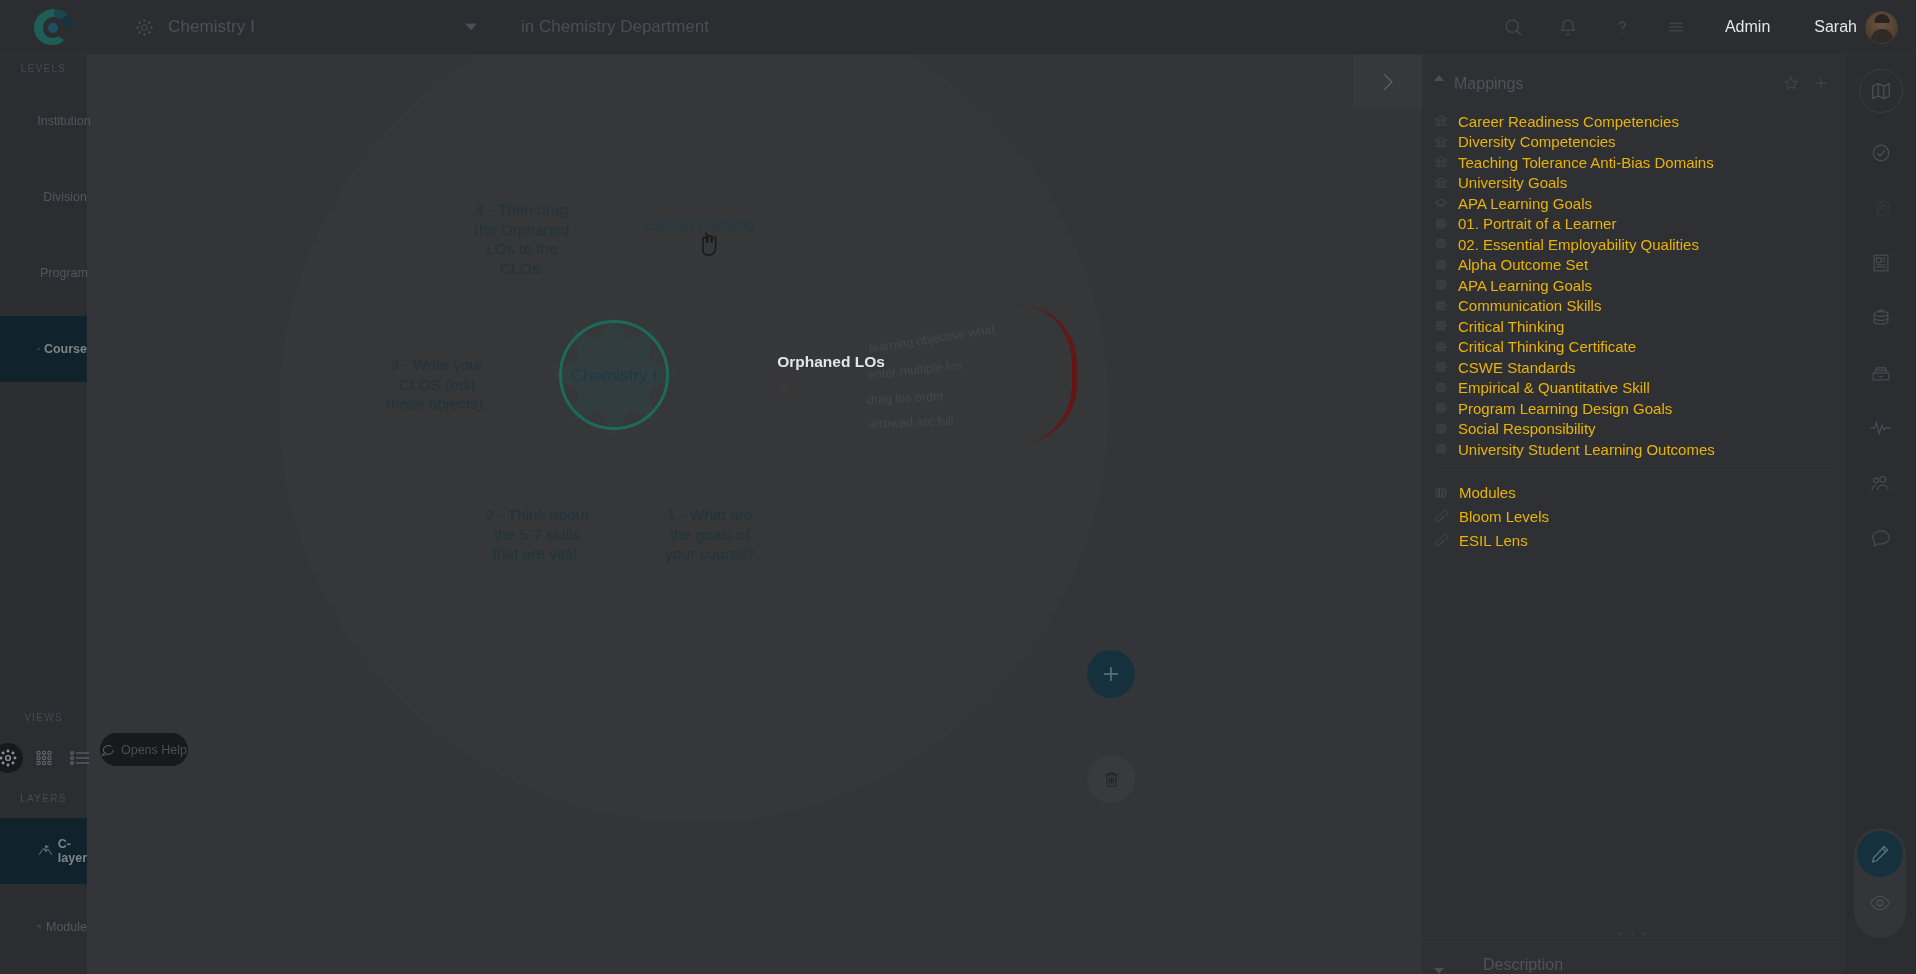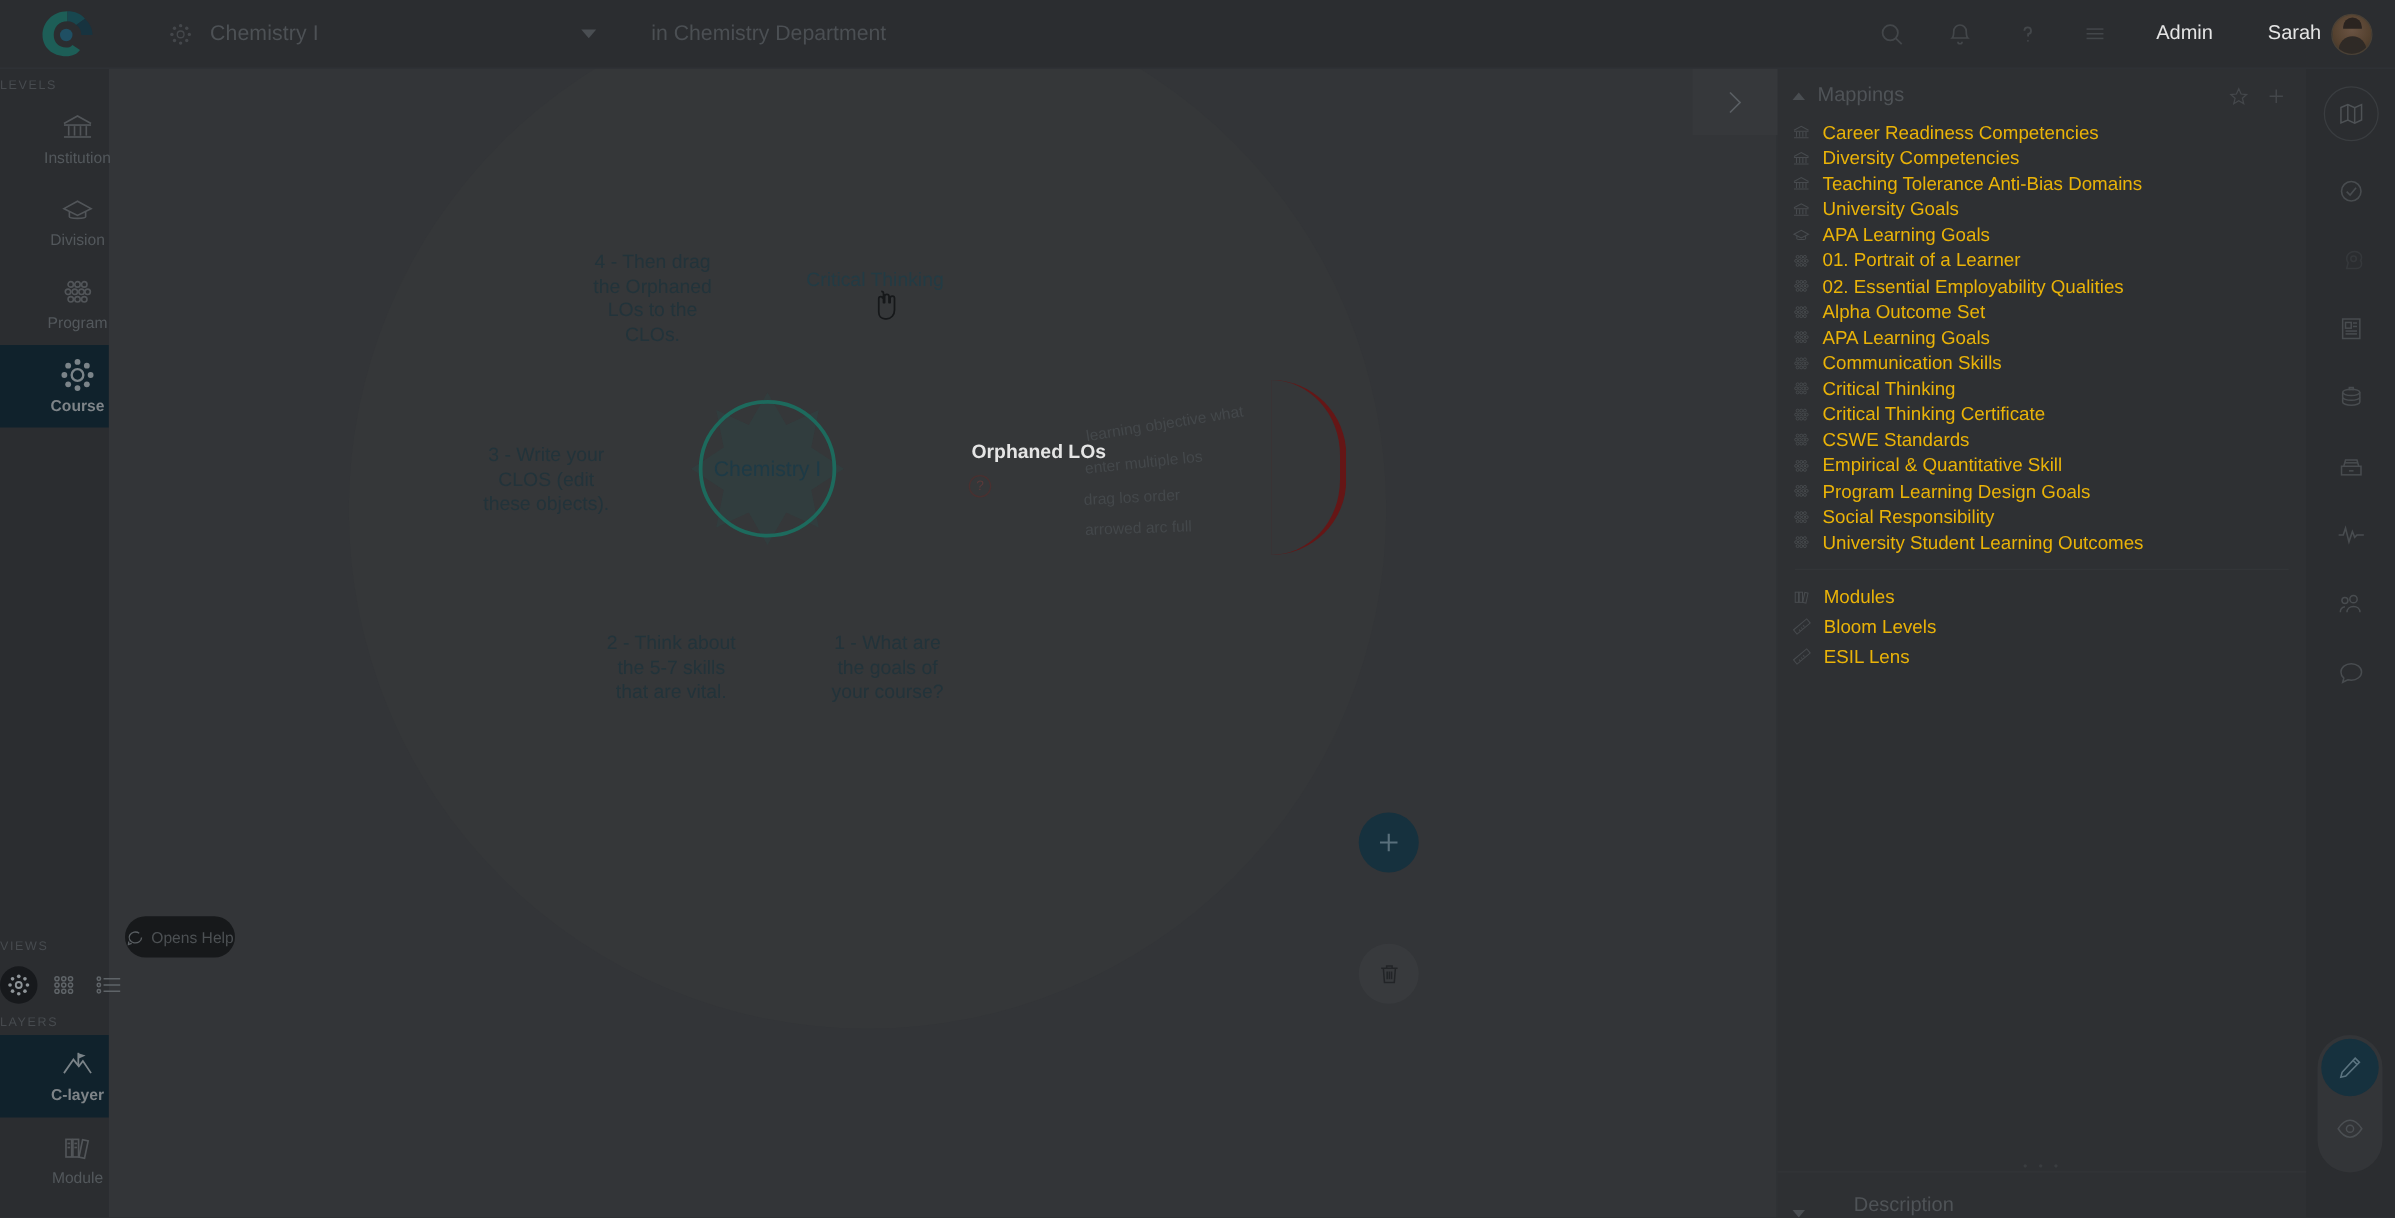--- a/index.html
+++ b/index.html
@@ -58,28 +58,28 @@
   }
   .avatar::before {
     content: ""; position: absolute; left: 50%; top: 2px; transform: translateX(-50%);
     width: 15px; height: 9px; border-radius: 8px 8px 0 0; background: #2b2420;
   }
 
   
   .sidebar {
     position: absolute; left: 0; top: 55px; width: 87px; height: 919px;
     background: #2b2d30; display: flex; flex-direction: column;
-    align-items: flex-start; z-index: 30;
+    align-items: center; z-index: 30; gap: 10px;
   }
   .sb-section-title {
     font-size: 10px; letter-spacing: 1.3px; color: #474b4f;
     margin-top: 8px; margin-bottom: 4px; text-transform: uppercase;
   }
   .sb-item {
-    width: 87px; height: 66px; display: flex; flex-direction: column;
+    width: 87px; height: 66px; display: flex; flex-direction: row;
     align-items: center; justify-content: center; gap: 4px; cursor: pointer; padding-left: 37px;
   }
   .sb-item .lbl { font-size: 12.5px; color: #53585c; }
   .sb-item svg { opacity: .62; }
   .sb-item.active { background: #10222c; }
   .sb-item.active .lbl { color: #7e8488; font-weight: bold; }
   .sb-item.active svg { opacity: .78; }
   .sb-spacer { flex: 1; }
   .views-row { display: flex; align-items: center; gap: 6px; padding: 6px 0 2px; }
   .view-btn { width: 30px; height: 30px; display: flex; align-items: center; justify-content: center; }
@@ -148,21 +148,21 @@
   
   .rightpanel {
     position: absolute; left: 1421px; top: 55px; width: 424px; height: 919px;
     background: #2e3033; border-left: 1px solid #313337; z-index: 20;
   }
   .panel-collapse {
     position: absolute; left: -68px; top: 0; width: 68px; height: 53px;
     background: #36383b; display: flex; align-items: center; justify-content: center;
   }
   .panel-head {
-    display: flex; align-items: center; height: 34px; padding: 0 16px 0 12px; margin-top: 5px;
+    display: flex; height: 34px; padding: 0 16px 0 12px; margin-top: 20px;
   }
   .panel-caret-up {
     width: 0; height: 0; border-left: 5px solid transparent; border-right: 5px solid transparent;
     border-bottom: 6px solid #4a4e52; margin-right: 10px;
   }
   .panel-caret-down {
     width: 0; height: 0; border-left: 5px solid transparent; border-right: 5px solid transparent;
     border-top: 6px solid #4a4e52; margin-right: 10px;
   }
   .panel-title { font-size: 16px; color: #4f5357; }

